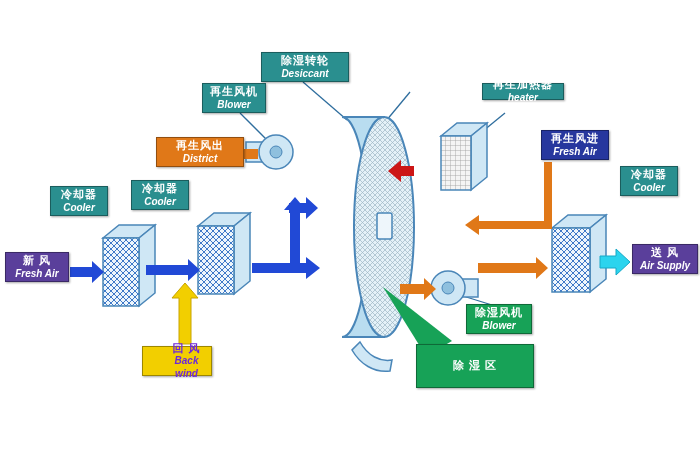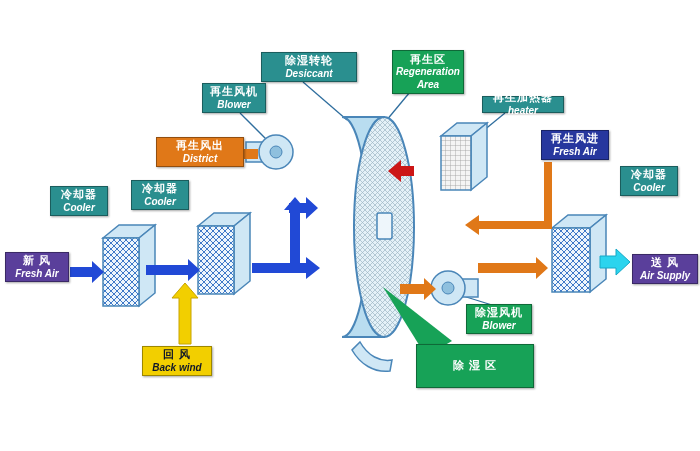--- a/index.html
+++ b/index.html
@@ -15,21 +15,21 @@
     padding:2px 3px;box-sizing:border-box;z-index:5;
   }
   .label .zh{font-size:11px;letter-spacing:1px;}
   .label .en{font-size:10px;font-style:italic;}
   .label .wrap{word-break:break-all;}
   .bg-teal{background:var(--teal);}
   .bg-green{background:var(--green);}
   .bg-orange{background:var(--orange);}
   .bg-blue{background:var(--blue_label);}
   .bg-purple{background:var(--purple);}
-  .bg-yellow{background:var(--yellow);color:#0f172a;}
+  .bg-yellow{background:var(--yellow);color:#6d28d9;padding-left:22px;}
   
   .f-blue{fill:var(--arrow_blue);}
   .f-yellow{fill:var(--yellow);stroke:#c8a400;stroke-width:1;}
   .f-red{fill:var(--arrow_red);}
   .f-orange{fill:var(--orange);}
   .f-cyan{fill:var(--arrow_cyan);stroke:#17a8c6;stroke-width:1;}
   .f-green{fill:var(--green);}
   .shape{fill:#cfe7f5;stroke:var(--box_line);stroke-width:1.5;}
   .conn{stroke:#2f6e9e;stroke-width:1.3;}
 </style>
@@ -118,36 +118,32 @@
       <rect class="f-orange" x="544" y="162" width="8" height="63"></rect>
       <rect class="f-orange" x="479" y="221" width="73" height="8"></rect>
       <polygon class="f-orange" points="479,215 479,235 465,225"></polygon>
     </g>
     <polygon class="f-orange" points="400,284 424,284 424,278 436,289 424,300 424,294 400,294"></polygon>
     <polygon class="f-orange" points="478,263 536,263 536,257 548,268 536,279 536,273 478,273"></polygon>
     <polygon class="f-cyan" points="600,256 616,256 616,249 630,262 616,275 616,268 600,268"></polygon>
     <polygon class="f-green" points="383,287 426,356 452,341"></polygon>
   </svg>
 
-  <div class="label bg-teal" style="left:261px;top:52px;width:96px;height:30px">
+  <div class="label bg-teal" style="left:261px;top:52px;width:88px;height:30px">
     <span class="zh">除湿转轮</span>
     <span class="en">Desiccant</span>
   </div>
 
-  <div class="label bg-green" style="left:392px;top:50px;width:72px;height:44px">
-    <span class="zh">再生区</span>
-    <span class="en wrap">Regeneration Area</span>
-  </div>
 
   <div class="label bg-teal" style="left:202px;top:83px;width:64px;height:30px">
     <span class="zh">再生风机</span>
     <span class="en">Blower</span>
   </div>
 
-  <div class="label bg-teal" style="left:482px;top:96px;width:82px;height:17px">
+  <div class="label bg-teal" style="left:482px;top:83px;width:82px;height:17px">
     <span class="zh">再生加热器</span>
     <span class="en">heater</span>
   </div>
 
   <div class="label bg-orange" style="left:156px;top:137px;width:88px;height:30px">
     <span class="zh">再生风出</span>
     <span class="en">District</span>
   </div>
 
   <div class="label bg-blue" style="left:541px;top:130px;width:68px;height:30px">
@@ -168,21 +164,21 @@
   <div class="label bg-teal" style="left:50px;top:186px;width:58px;height:30px">
     <span class="zh">冷却器</span>
     <span class="en">Cooler</span>
   </div>
 
   <div class="label bg-purple" style="left:5px;top:252px;width:64px;height:30px">
     <span class="zh">新 风</span>
     <span class="en">Fresh Air</span>
   </div>
 
-  <div class="label bg-purple" style="left:632px;top:254px;width:66px;height:30px">
+  <div class="label bg-purple" style="left:632px;top:244px;width:66px;height:30px">
     <span class="zh">送 风</span>
     <span class="en">Air Supply</span>
   </div>
 
   <div class="label bg-green" style="left:466px;top:304px;width:66px;height:30px">
     <span class="zh">除湿风机</span>
     <span class="en">Blower</span>
   </div>
 
   <div class="label bg-yellow" style="left:142px;top:346px;width:70px;height:30px">

